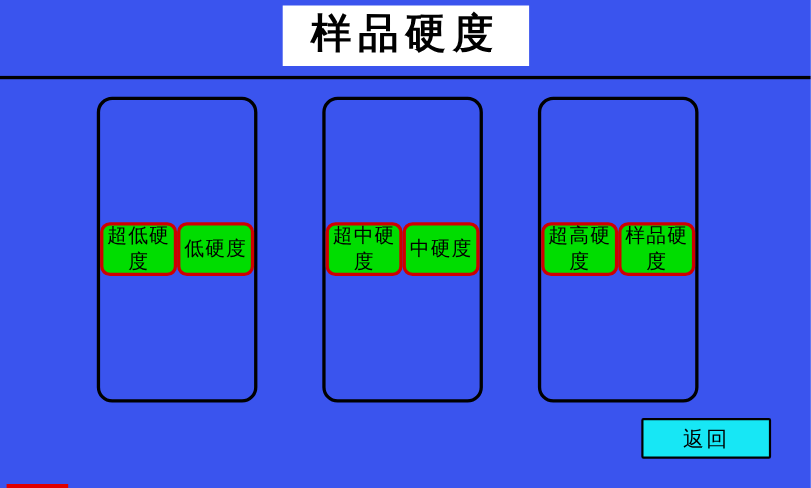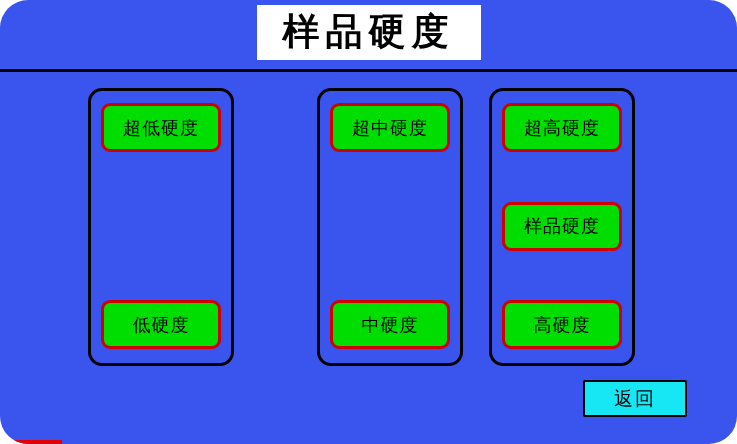--- a/index.html
+++ b/index.html
@@ -5,21 +5,20 @@
   * { margin: 0; padding: 0; box-sizing: border-box; }
   html, body { width: 737px; height: 444px; }
   body { font-family: "Liberation Serif", serif; }
 
   .screen {
     position: relative;
     width: 737px;
     height: 444px;
     background: #3a54ee;
     overflow: hidden;
-    border-radius: 28px;
   }
 
   .title-box {
     position: absolute;
     top: 5px;
     left: 50%;
     transform: translateX(-50%);
     background: #ffffff;
     padding: 8px 26px 10px 26px;
   }
@@ -42,28 +41,27 @@
   }
 
   .panel {
     position: absolute;
     top: 88px;
     width: 146px;
     height: 278px;
     border: 3px solid #000000;
     border-radius: 14px;
     display: flex;
-    flex-direction: column;
     align-items: center;
     justify-content: space-between;
     padding: 12px 0 14px 0;
     background: transparent;
   }
   .panel-1 { left: 88px; }
-  .panel-2 { left: 293px; margin-left: 24px; }
+  .panel-2 { left: 293px; }
   .panel-3 { left: 489px; }
 
   .hard-btn {
     width: 120px;
     height: 49px;
     background: #00dd00;
     border: 3px solid #cf0000;
     border-radius: 9px;
     font-family: "Liberation Serif", serif;
     font-size: 18px;
@@ -72,21 +70,21 @@
     cursor: pointer;
     display: flex;
     align-items: center;
     justify-content: center;
   }
 
   .back-btn {
     position: absolute;
     left: 583px;
     top: 380px;
-    width: 104px;
+    width: 118px;
     height: 37px;
     background: #17e7f5;
     border: 2px solid #000000;
     border-radius: 2px;
     font-family: "Liberation Serif", serif;
     font-size: 19px;
     color: #000000;
     letter-spacing: 2px;
     cursor: pointer;
     display: flex;
@@ -120,20 +118,19 @@
   </div>
 
   <div class="panel panel-2">
     <button class="hard-btn">超中硬度</button>
     <button class="hard-btn">中硬度</button>
   </div>
 
   <div class="panel panel-3">
     <button class="hard-btn">超高硬度</button>
     <button class="hard-btn">样品硬度</button>
-    <button class="hard-btn">高硬度</button>
   </div>
 
   <button class="back-btn">返回</button>
 
   <div class="red-sliver"></div>
 
 </div>
 
 </body></html>

